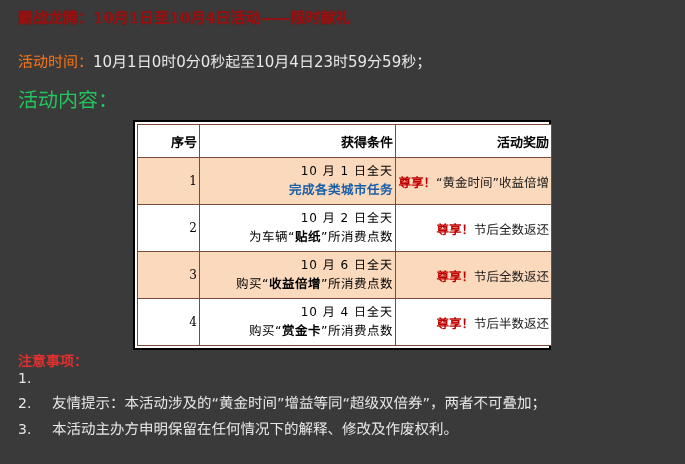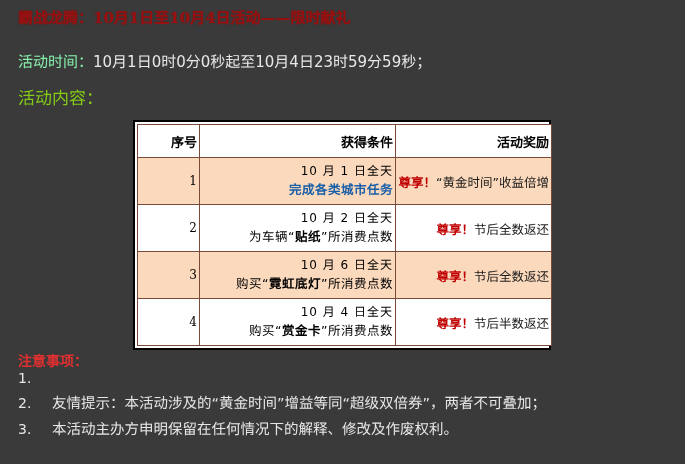--- a/index.html
+++ b/index.html
@@ -40,29 +40,29 @@
   
   .intro-time {
     position: absolute;
     left: 18px;
     top: 50px;
     font-size: 15px;
     white-space: nowrap;
     color: #e8e8e8;
   }
   .intro-time .lbl {
-    color: #86efac;
+    color: #f97316;
     margin-top: 38px;
   }
   .intro-content {
     position: absolute;
     left: 18px;
     top: 84px;
-    font-size: 17px;
-    color: #84cc16;
+    font-size: 20px;
+    color: #22c55e;
     white-space: nowrap;
   }
 
   
   .table-wrap {
     position: absolute;
     left: 133px;
     top: 120px;
     width: 418px;
     background: #ffffff;
@@ -214,21 +214,21 @@
             <span class="cond-act"><span>为车辆“</span><span class="hl">贴纸</span><span>”所消费点数</span></span>
           </td>
           <td class="cell-prize">
             <span class="prize-lead">尊享！</span><span class="prize-text">节后全数返还</span>
           </td>
         </tr>
         <tr class="row-odd">
           <td class="cell-no">3</td>
           <td class="cell-cond">
             <span class="cond-date">10 月 6 日全天</span>
-            <span class="cond-act"><span>购买“</span><span class="hl">霓虹底灯</span><span>”所消费点数</span></span>
+            <span class="cond-act"><span>购买“</span><span class="hl">收益倍增</span><span>”所消费点数</span></span>
           </td>
           <td class="cell-prize">
             <span class="prize-lead">尊享！</span><span class="prize-text">节后全数返还</span>
           </td>
         </tr>
         <tr class="row-even">
           <td class="cell-no">4</td>
           <td class="cell-cond">
             <span class="cond-date">10 月 4 日全天</span>
             <span class="cond-act"><span>购买“</span><span class="hl">赏金卡</span><span>”所消费点数</span></span>

